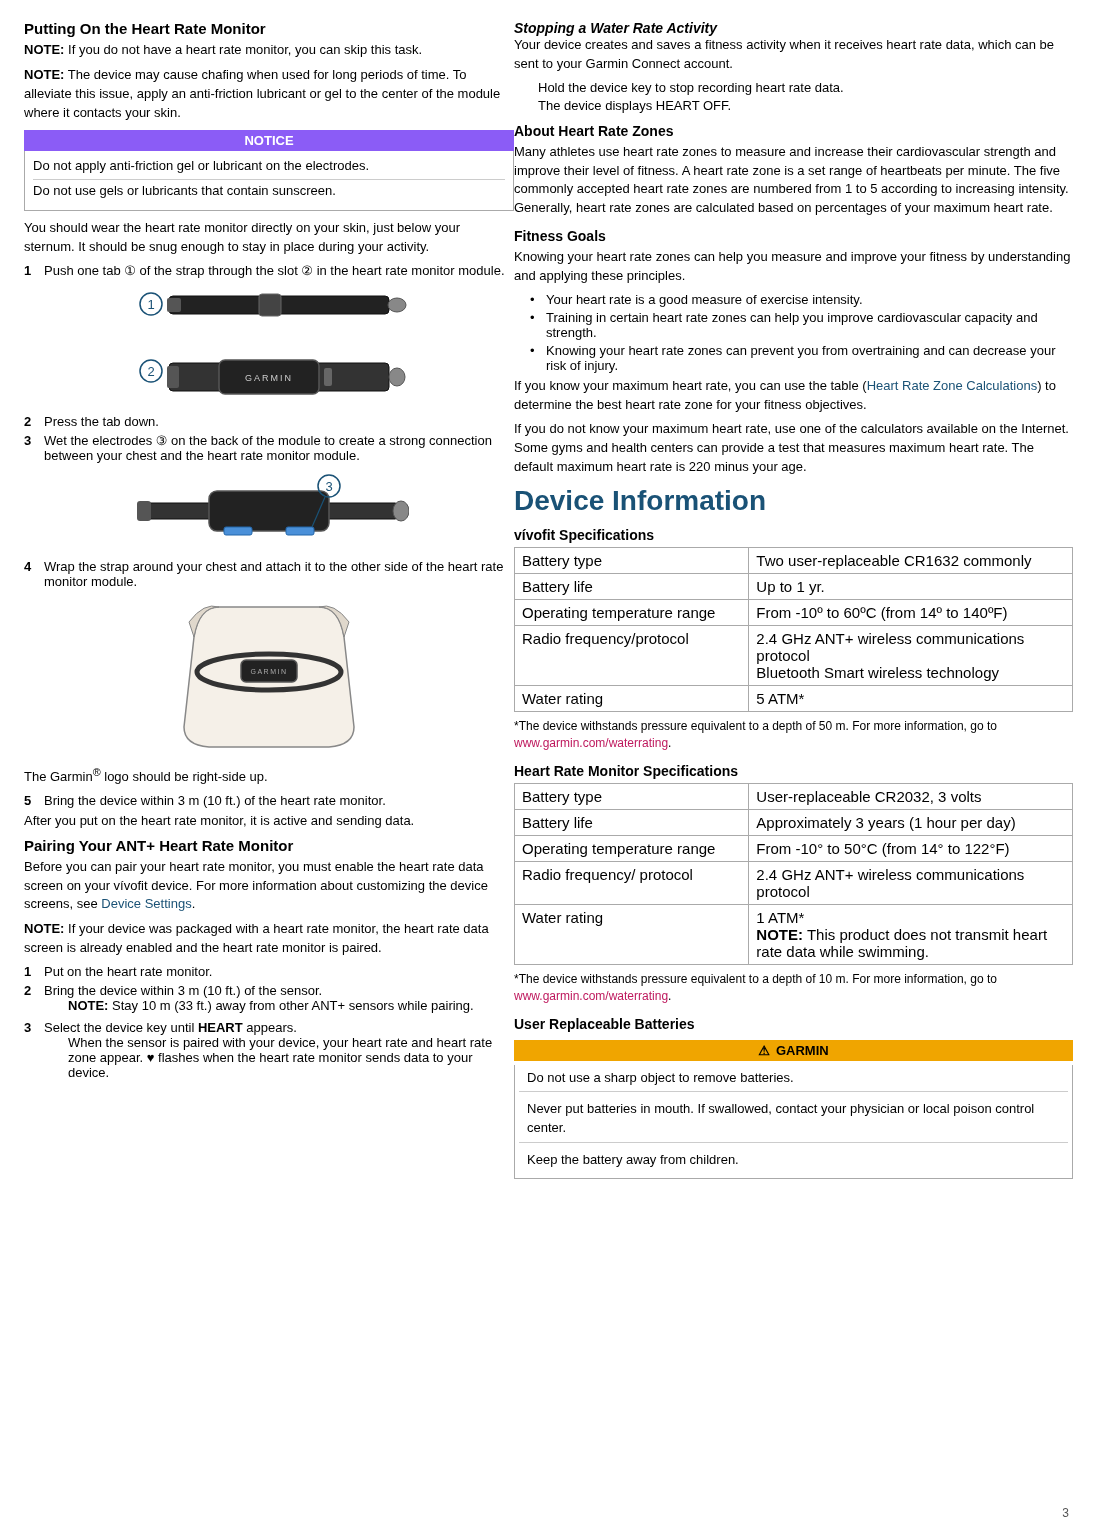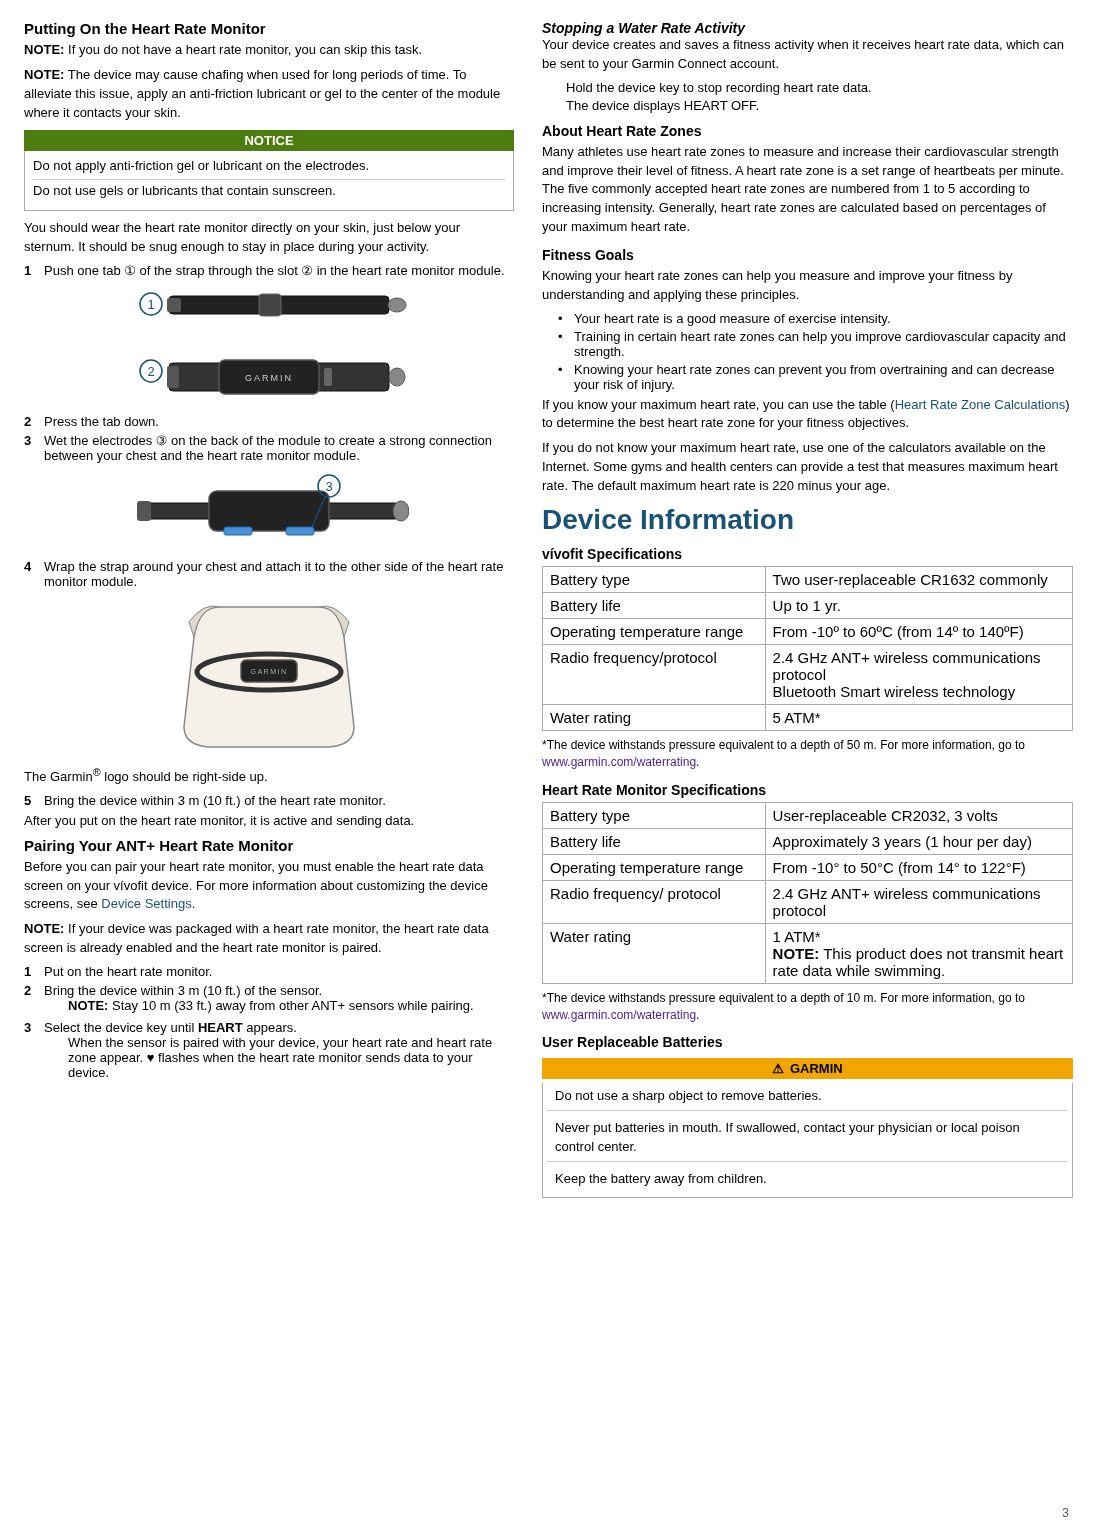--- a/index.html
+++ b/index.html
@@ -9,21 +9,20 @@
       color: #000;
       background: #fff;
       width: 1097px;
       min-height: 1536px;
     }
     .page {
       display: flex;
       width: 1097px;
       min-height: 1536px;
       padding: 20px 24px 20px 24px;
-      gap: 28px;
     }
     .left-col {
       flex: 0 0 490px;
       max-width: 490px;
     }
     .right-col {
       flex: 1;
     }
     h2.section-title {
       font-size: 15px;
@@ -39,21 +38,21 @@
     .device-info-title {
       font-size: 28px;
       font-weight: bold;
       color: #1a5276;
       margin-bottom: 6px;
       margin-top: 8px;
     }
     p { margin-bottom: 6px; line-height: 1.45; }
     .note-label { font-weight: bold; }
     .notice-box {
-      background: #4d7c0f;
+      background: #8b5cf6;
       color: #fff;
       text-align: center;
       font-weight: bold;
       font-size: 13px;
       padding: 3px 8px;
       margin: 8px 0 0 0;
     }
     .notice-body {
       border-left: 1px solid #aaa;
       border-right: 1px solid #aaa;
@@ -124,21 +123,21 @@
       bottom: 16px;
       right: 28px;
       font-size: 12px;
       color: #555;
     }
 
     .footnote {
       font-size: 12px;
       margin-bottom: 6px;
     }
-    .garmin-link { color: #4c1d95; }
+    .garmin-link { color: #be185d; }
     .italic-heading { font-style: italic; font-weight: bold; font-size: 14px; }
   </style>
 </head>
 <body>
 
 <div class="page">
 
   <div class="left-col">
 
     <h2 class="section-title">Putting On the Heart Rate Monitor</h2>

